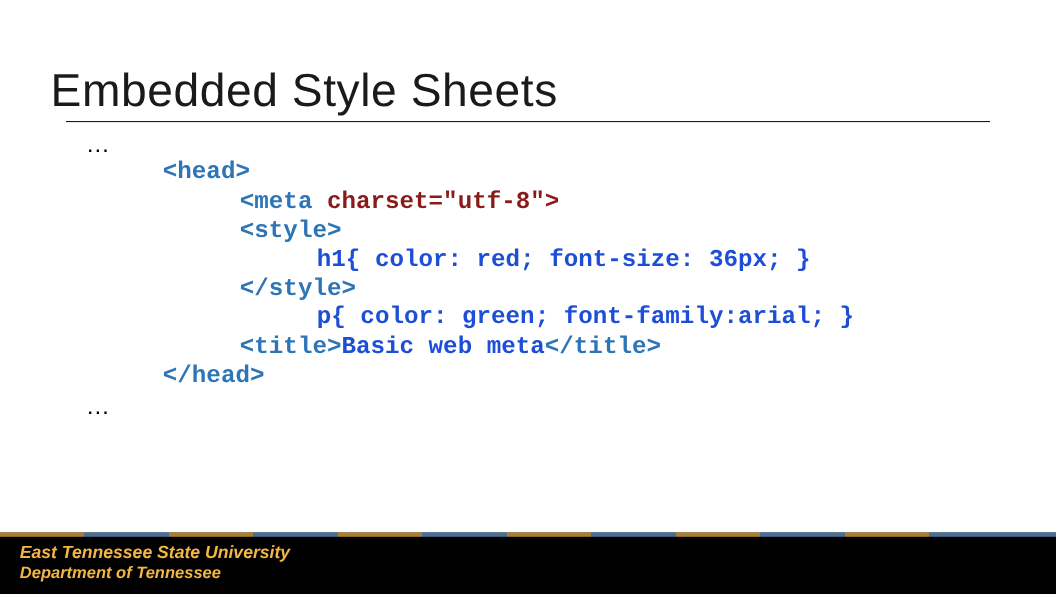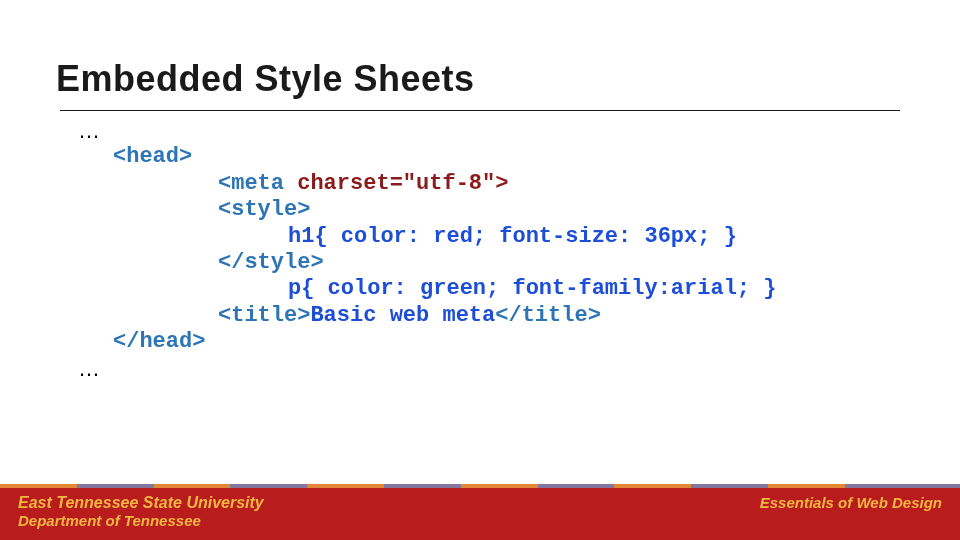--- a/index.html
+++ b/index.html
@@ -12,23 +12,23 @@
     overflow: hidden;
   }
   .slide {
     width: 960px;
     height: 540px;
     position: relative;
   }
   .title {
     position: absolute;
     top: 58px;
-    left: 56px;
-    font-size: 36px;
-    font-weight: 700;
+    left: 46px;
+    font-size: 42px;
+    font-weight: 400;
     color: #1a1a1a;
     letter-spacing: 0.5px;
   }
   .title-underline {
     position: absolute;
     top: 110px;
     left: 60px;
     width: 840px;
     height: 1px;
     background: #1a1a1a;
@@ -45,30 +45,30 @@
   }
   .content .line { white-space: pre; display: block; }
   .ellipsis {
     font-family: "Segoe UI", sans-serif;
     font-weight: 400;
     font-size: 22px;
   }
   .tag { color: #2e75b6; }
   .attr { color: #8b1a1a; }
   .text { color: #1d4ed8; }
-  .indent1 { margin-left: 35px; }
+  .indent1 { margin-left: 70px; }
   .indent2 { margin-left: 140px; }
   .indent3 { margin-left: 210px; }
   .footer {
     position: absolute;
     bottom: 0;
     left: 0;
     width: 960px;
     height: 56px;
-    background: #b91c1c;
+    background: #000000;
   }
   .footer-stripe {
     position: absolute;
     top: 0;
     left: 0;
     width: 100%;
     height: 4px;
     background: linear-gradient(90deg, 
       #f4b642 0%, #f4b642 8%, #6a9fd4 8%, #6a9fd4 16%,
       #f4b642 16%, #f4b642 24%, #6a9fd4 24%, #6a9fd4 32%,
@@ -122,16 +122,15 @@
     <span class="line ellipsis">…</span>
   </div>
 
   <div class="footer">
     <div class="footer-stripe"></div>
     <div class="footer-left">
       <span class="l1">East Tennessee State University</span>
       <span class="l2">Department of Tennessee</span>
     </div>
     <div class="footer-right">
-      <span class="l2">Essentials of Web Design</span>
     </div>
   </div>
 </div>
 
 </body></html>

